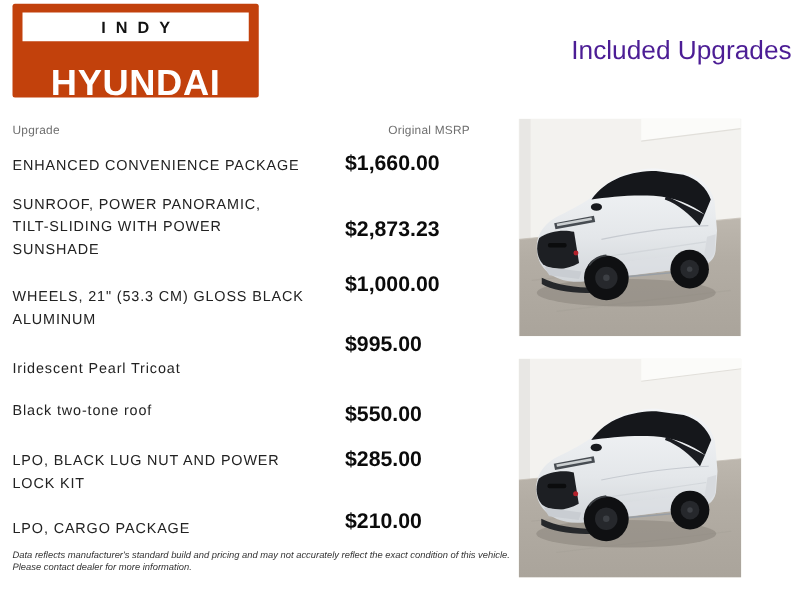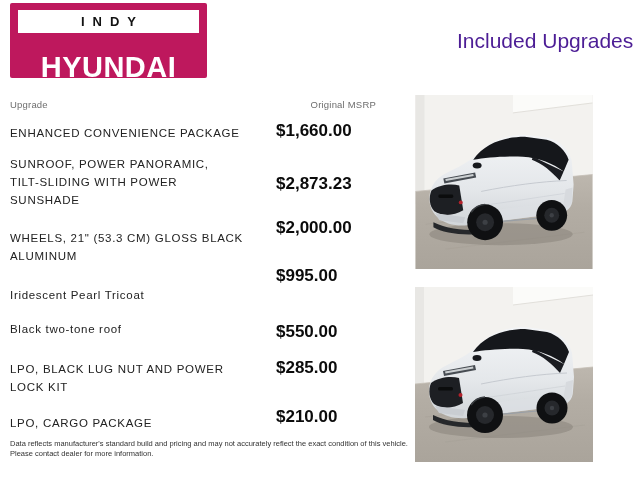--- a/index.html
+++ b/index.html
@@ -3,41 +3,41 @@
 <meta charset="utf-8">
 <style>
   html,body{margin:0;padding:0;}
   body{
     width:640px;height:480px;position:relative;overflow:hidden;
     background:#ffffff;
     font-family:"Liberation Sans","DejaVu Sans",sans-serif;
     -webkit-font-smoothing:antialiased;
   }
   
-  .logo-box{position:absolute;left:10px;top:3px;width:197px;height:75px;background:#be185d;border-radius:2px;}
+  .logo-box{position:absolute;left:10px;top:3px;width:197px;height:75px;background:#c2410c;border-radius:2px;}
   .logo-band{position:absolute;left:8px;right:8px;top:7px;height:23px;background:#ffffff;display:flex;align-items:center;justify-content:center;}
   .logo-dealer{font-size:13px;font-weight:bold;letter-spacing:8px;text-indent:8px;color:#121212;}
   .logo-brand{position:absolute;left:0;right:0;top:45px;text-align:center;font-size:29px;font-weight:bold;color:#ffffff;letter-spacing:0.5px;line-height:38px;}
   
   .page-title{position:absolute;left:457px;top:29px;width:180px;font-size:21px;color:#4c1d95;}
   
   .col-header{position:absolute;font-size:9.5px;color:#6e6e6e;letter-spacing:0.2px;}
   .col-upgrade{left:10px;top:99px;}
   .col-msrp{left:276px;top:99px;width:100px;text-align:right;}
   .upg-name{position:absolute;left:10px;width:246px;font-size:11.5px;line-height:18px;letter-spacing:0.7px;color:#222222;white-space:pre-line;}
   .upg-price{position:absolute;left:276px;width:100px;text-align:left;font-size:17px;line-height:20px;font-weight:bold;color:#0b0b0b;}
   .r0 .upg-name{top:124px}.r0 .upg-price{top:121px}
   .r1 .upg-name{top:155px}.r1 .upg-price{top:174px}
   .r2 .upg-name{top:229px}.r2 .upg-price{top:218px}
   .r3 .upg-name{top:286px}.r3 .upg-price{top:266px}
   .r4 .upg-name{top:320px}.r4 .upg-price{top:322px}
   .r5 .upg-name{top:360px}.r5 .upg-price{top:358px}
   .r6 .upg-name{top:414px}.r6 .upg-price{top:407px}
   
-  .disclaimer{position:absolute;left:10px;top:439px;width:404px;font-size:7.5px;line-height:10px;color:#333333;white-space:pre-line;}
+  .disclaimer{position:absolute;left:10px;top:439px;width:404px;font-size:7.5px;font-style:italic;line-height:10px;color:#333333;white-space:pre-line;}
   
   .photo{position:absolute;left:415px;background:#f3f2ef;}
   .photo-1{top:95px;width:178px;height:174px;}
   .photo-2{top:287px;width:178px;height:175px;}
   .photo svg{display:block;width:100%;height:100%;}
   .svg-defs{position:absolute;width:0;height:0;overflow:hidden;}
 </style>
 </head>
 <body>
 
@@ -59,21 +59,21 @@
 </div>
 <div class="r1">
   <span class="upg-name">SUNROOF, POWER PANORAMIC,
 TILT-SLIDING WITH POWER
 SUNSHADE</span>
   <span class="upg-price">$2,873.23</span>
 </div>
 <div class="r2">
   <span class="upg-name">WHEELS, 21" (53.3 CM) GLOSS BLACK
 ALUMINUM</span>
-  <span class="upg-price">$2,000.00</span>
+  <span class="upg-price">$1,000.00</span>
 </div>
 <div class="r3">
   <span class="upg-name">Iridescent Pearl Tricoat</span>
   <span class="upg-price">$995.00</span>
 </div>
 <div class="r4">
   <span class="upg-name">Black two-tone roof</span>
   <span class="upg-price">$550.00</span>
 </div>
 <div class="r5">

